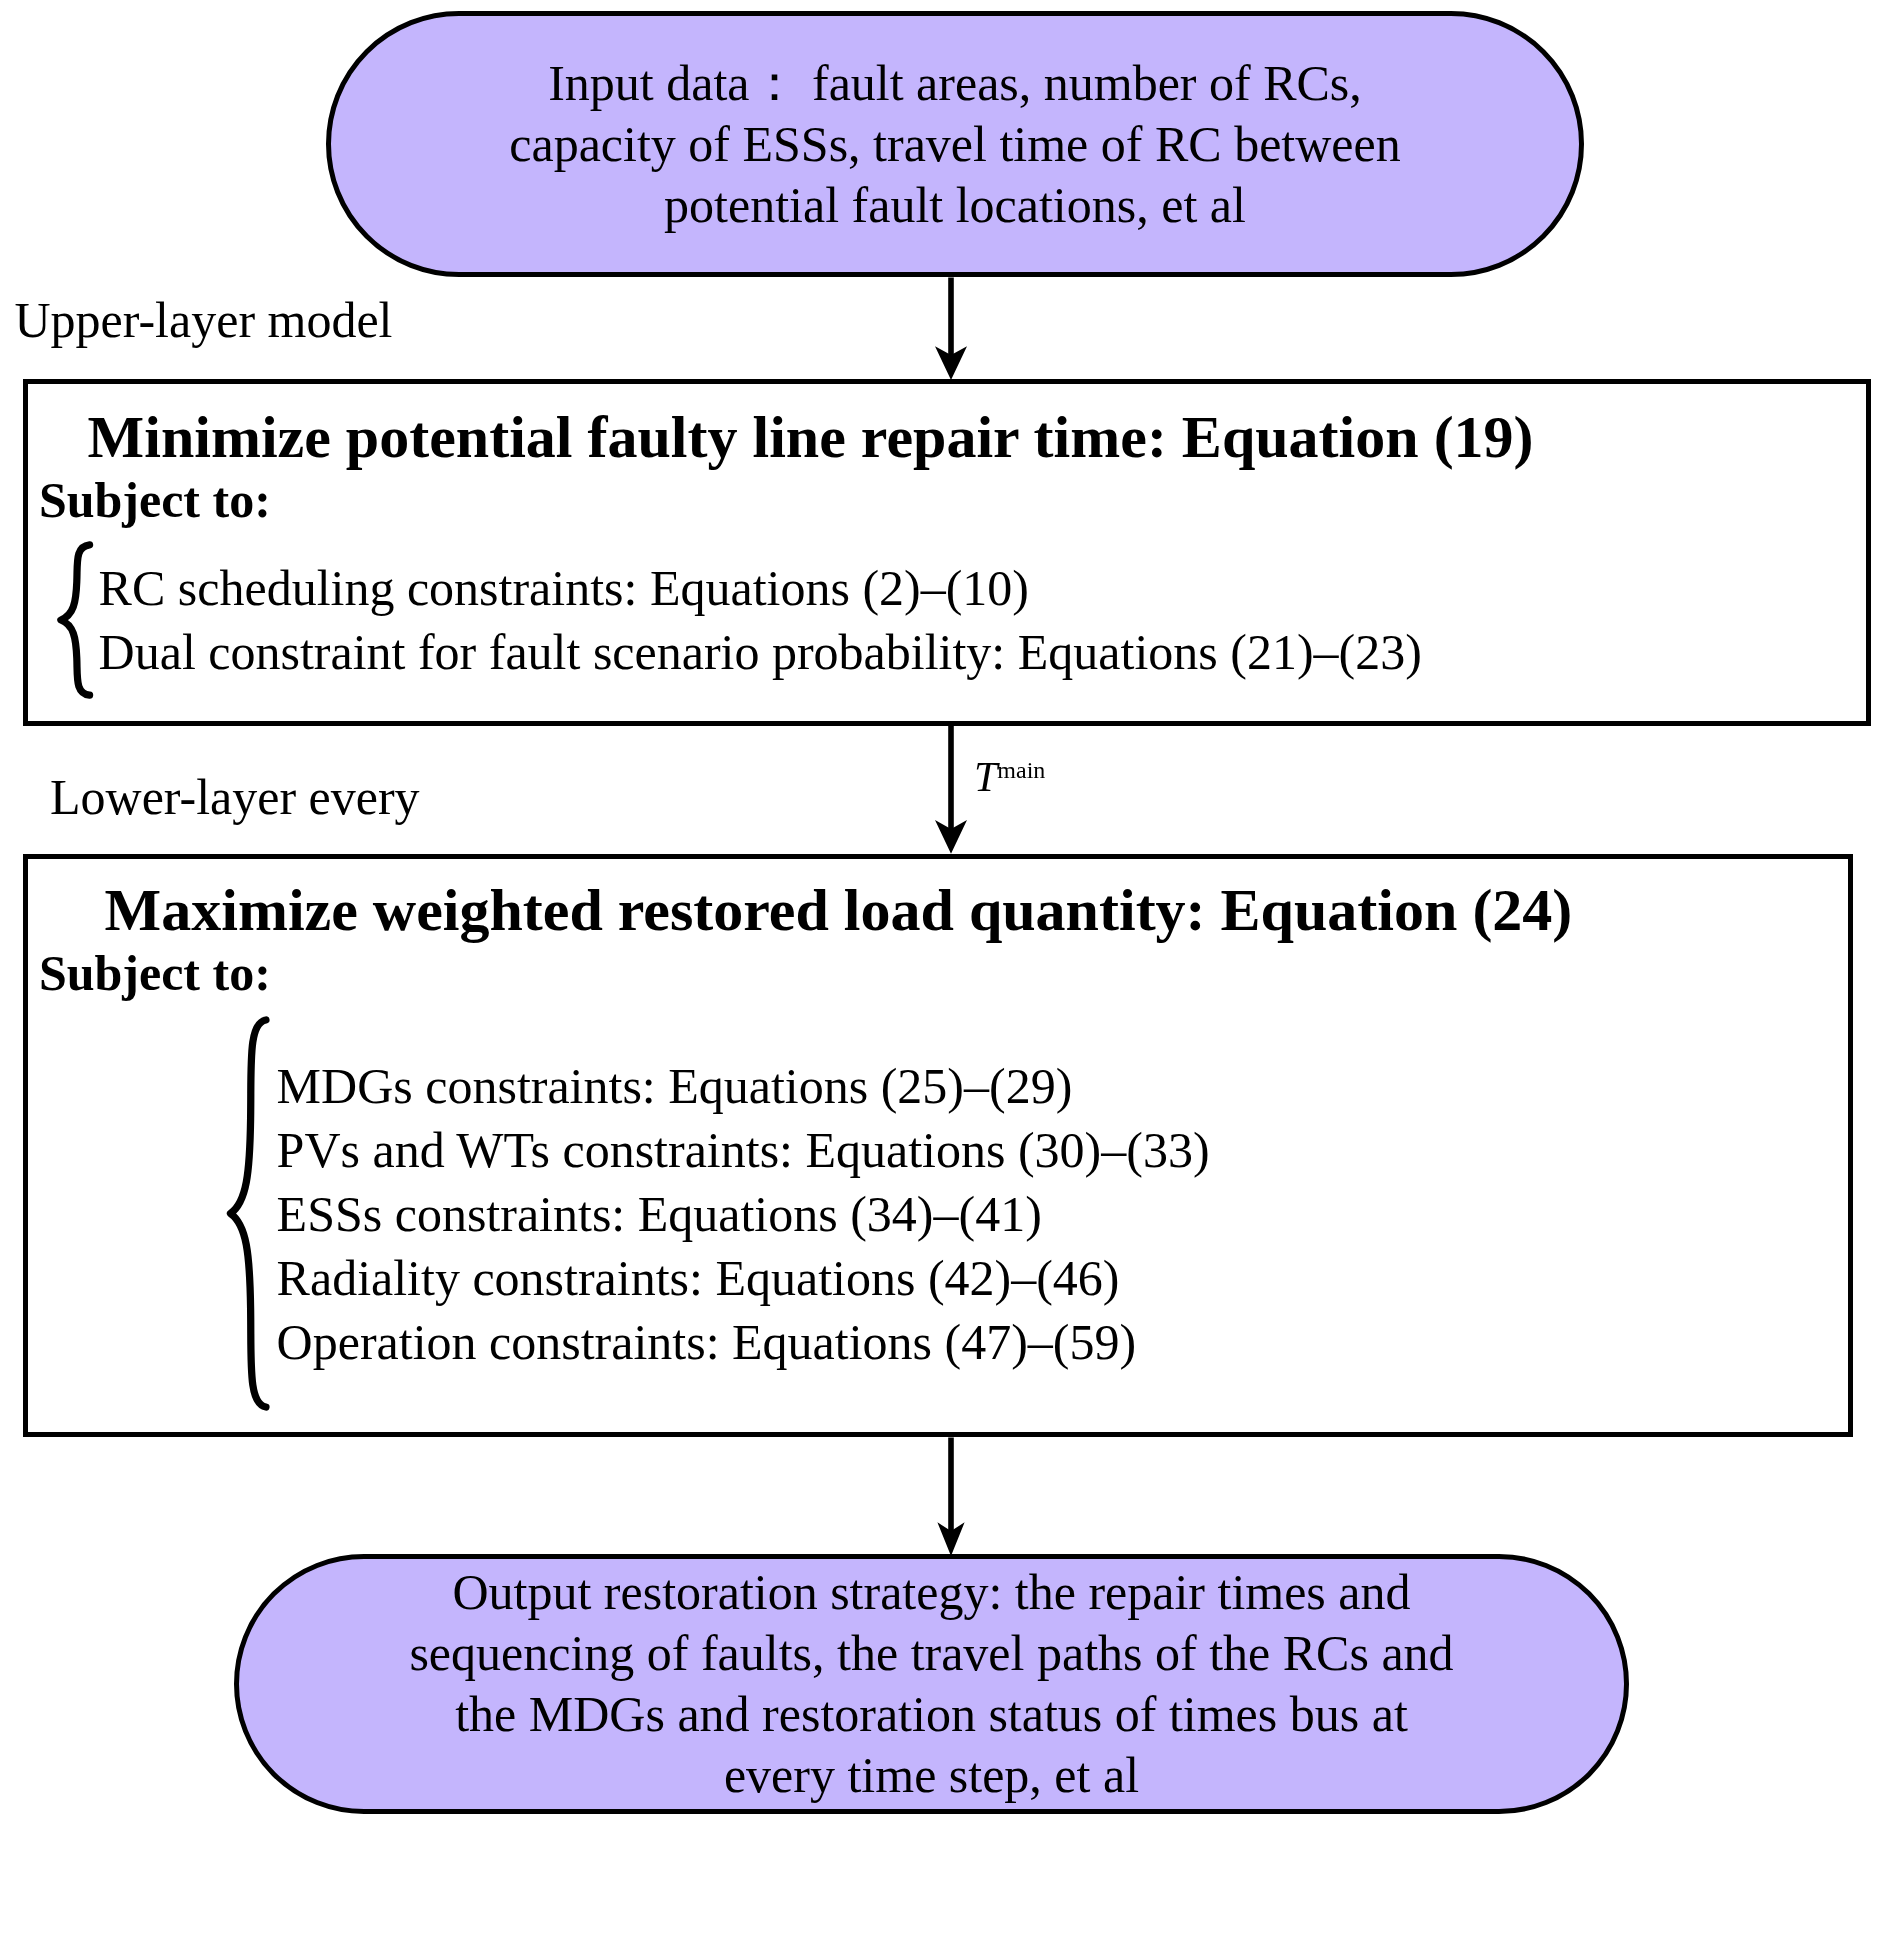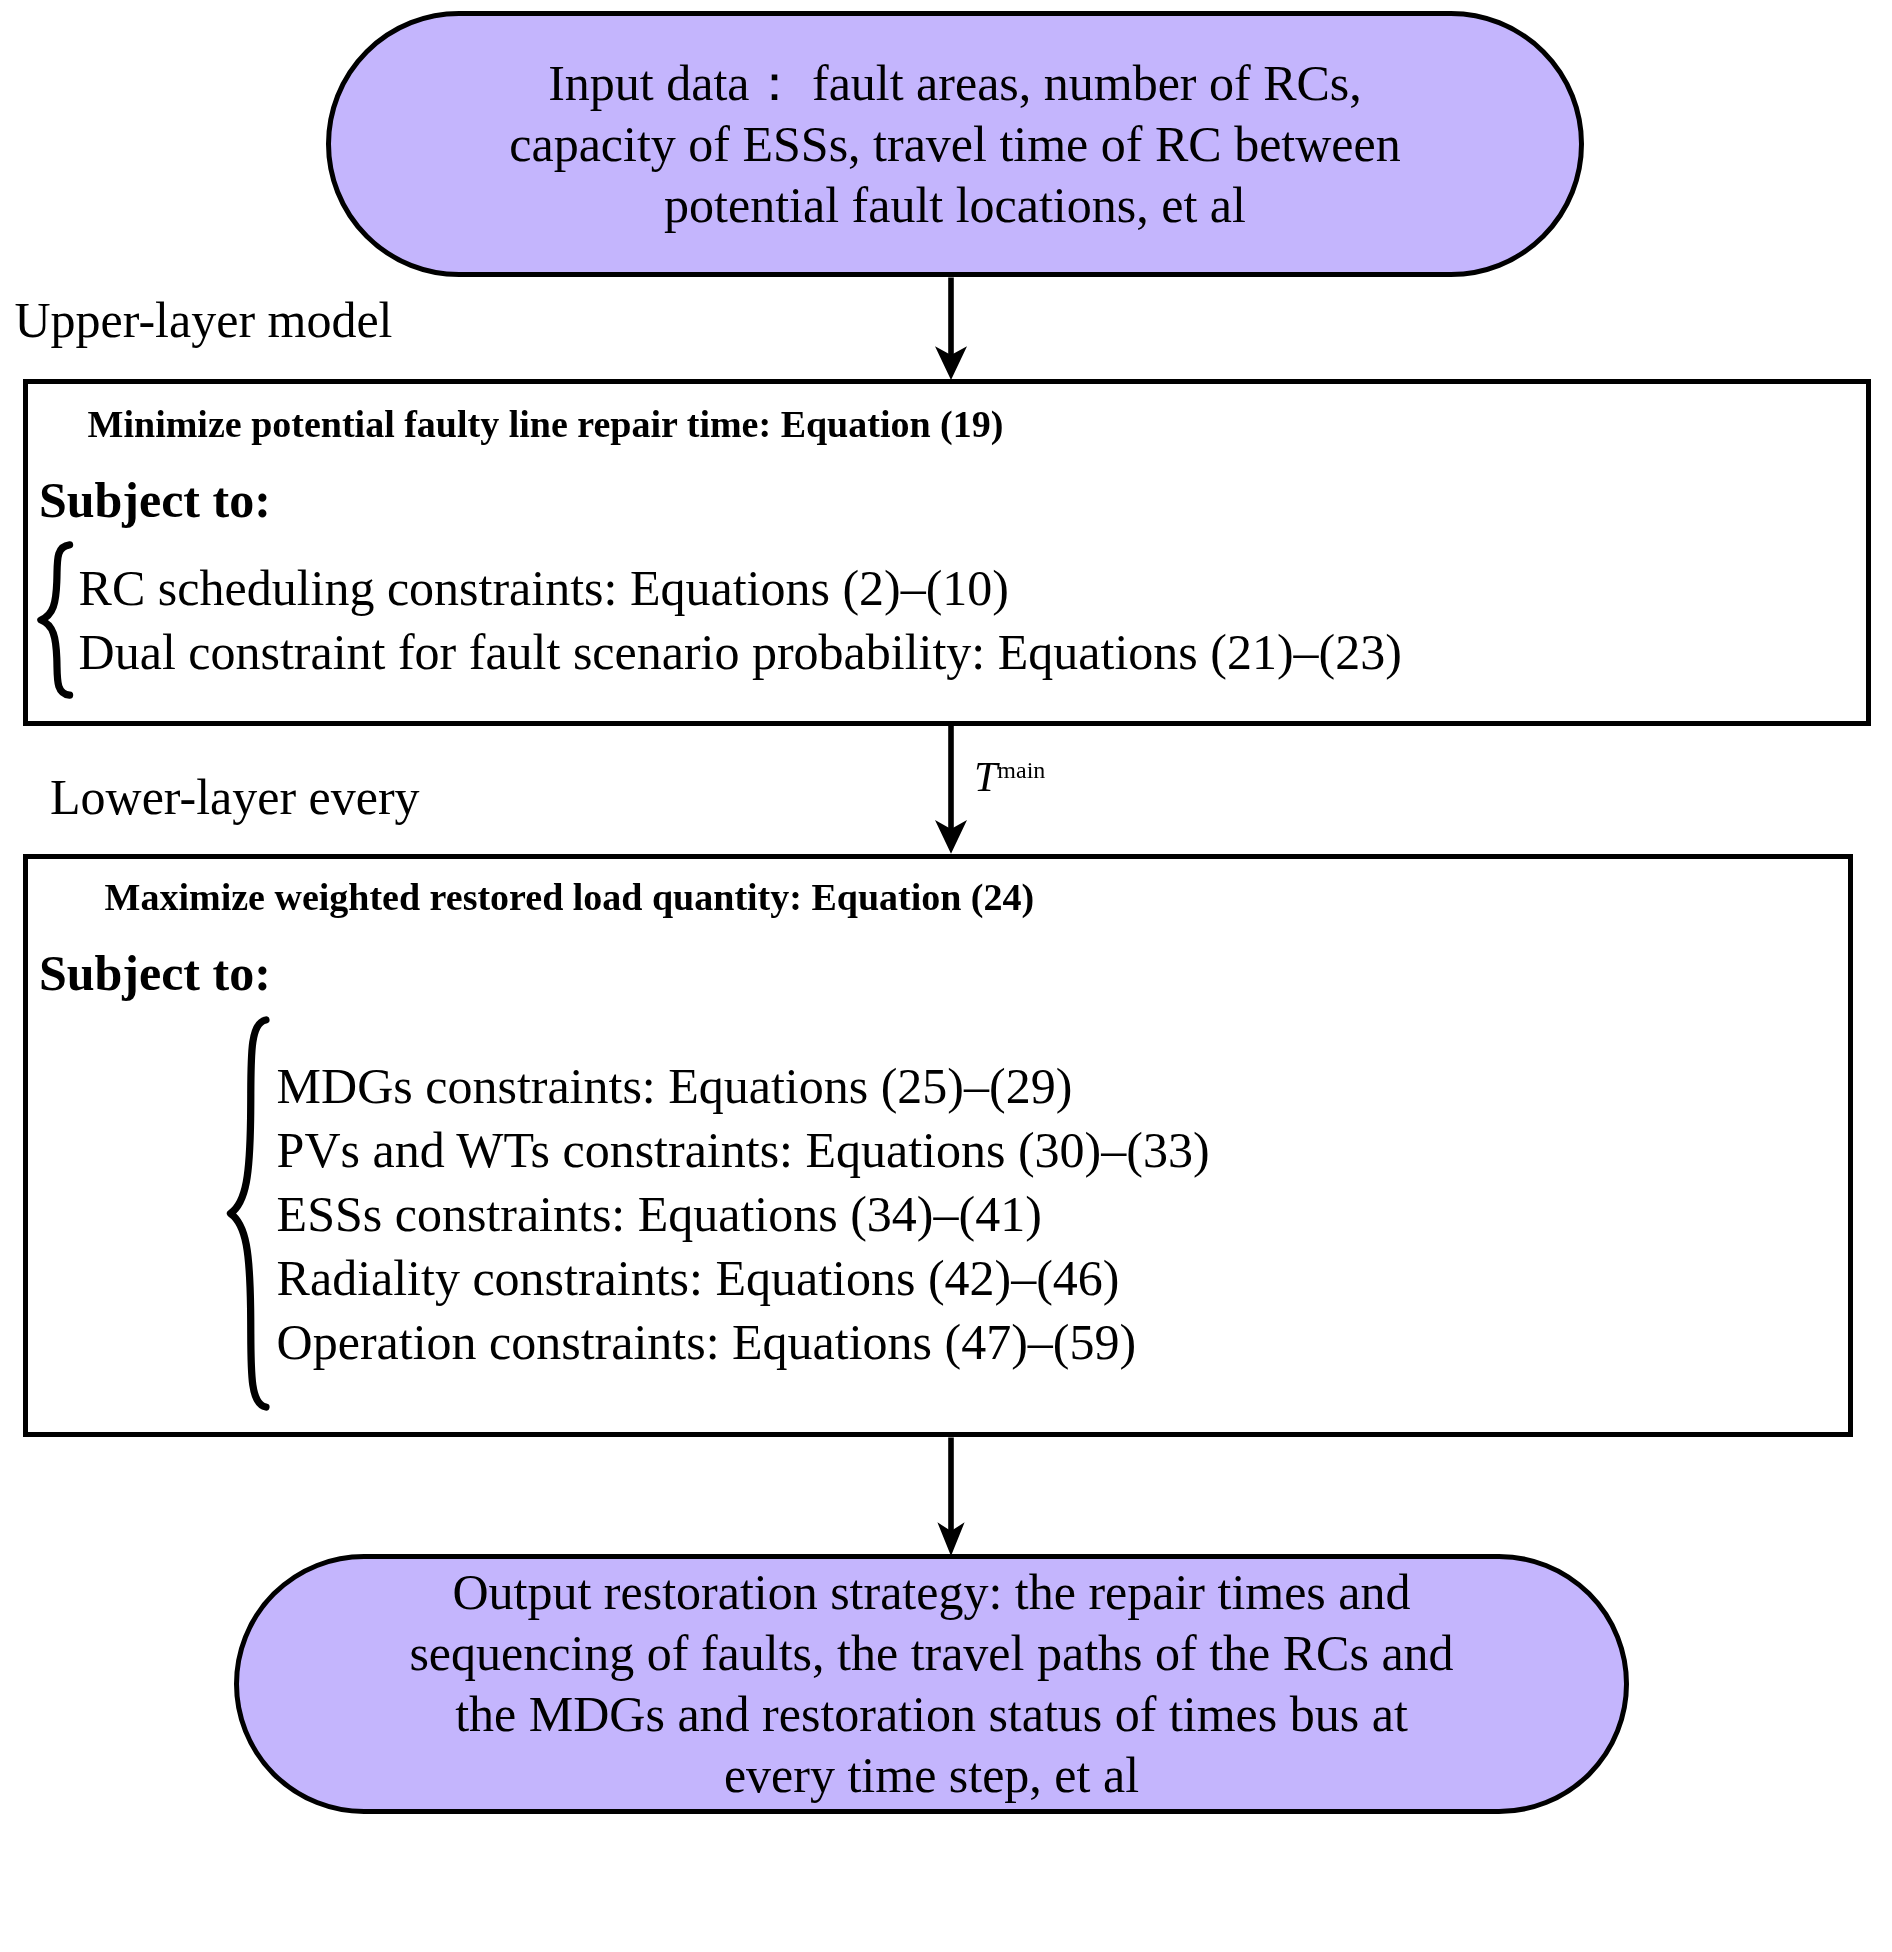--- a/index.html
+++ b/index.html
@@ -55,21 +55,21 @@
   .layer-label {
     position: absolute;
     font-size: 50px;
     line-height: 1;
     white-space: nowrap;
   }
 
   
   .obj-line {
     font-weight: bold;
-    font-size: 38px;
+    font-size: 60px;
     line-height: 1.1;
     white-space: nowrap;
   }
   .subject-line {
     font-weight: bold;
     font-size: 50px;
     line-height: 1.1;
     white-space: nowrap;
   }
 
@@ -131,21 +131,21 @@
     </svg>
   </div>
 
   <div class="layer-label" style="left:14.5px; top:295px;">Upper-layer model</div>
 
   <div class="process" style="left:22.6px; top:379px; width:1848px; height:347px;">
     <div class="abs obj-line" style="left:60px; top:20px;">Minimize potential faulty line repair time: Equation (19)</div>
 
     <div class="abs subject-line" style="left:11.3px; top:89px;">Subject to:</div>
 
-    <div class="abs constraint-group" style="left:6px; top:155px; width:1822px; height:161px;">
+    <div class="abs constraint-group" style="left:26px; top:155px; width:1822px; height:161px;">
       <div class="brace" style="width:45px;">
         <svg width="40" height="158" viewBox="0 0 50 196" aria-hidden="true">
           <path d="M42 4 C 24 6, 27 26, 26 50 C 25 76, 22 92, 6 98 C 22 104, 25 120, 26 146 C 27 170, 24 190, 42 192" fill="none" stroke="#000" stroke-width="9" stroke-linecap="round" stroke-linejoin="round"></path>
         </svg>
       </div>
       <div class="constraint-list">
         <div class="constraint-item">RC scheduling constraints: Equations (2)–(10)</div>
         <div class="constraint-item">Dual constraint for fault scenario probability: Equations (21)–(23)</div>
       </div>
     </div>

